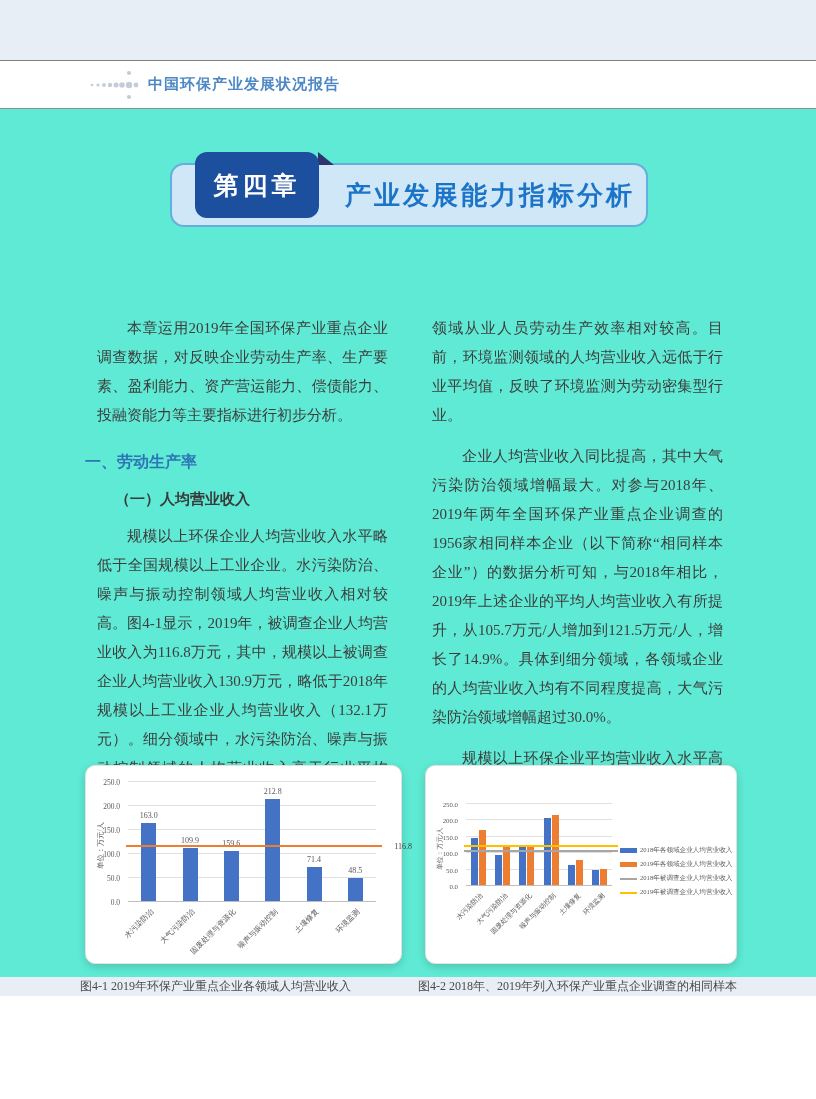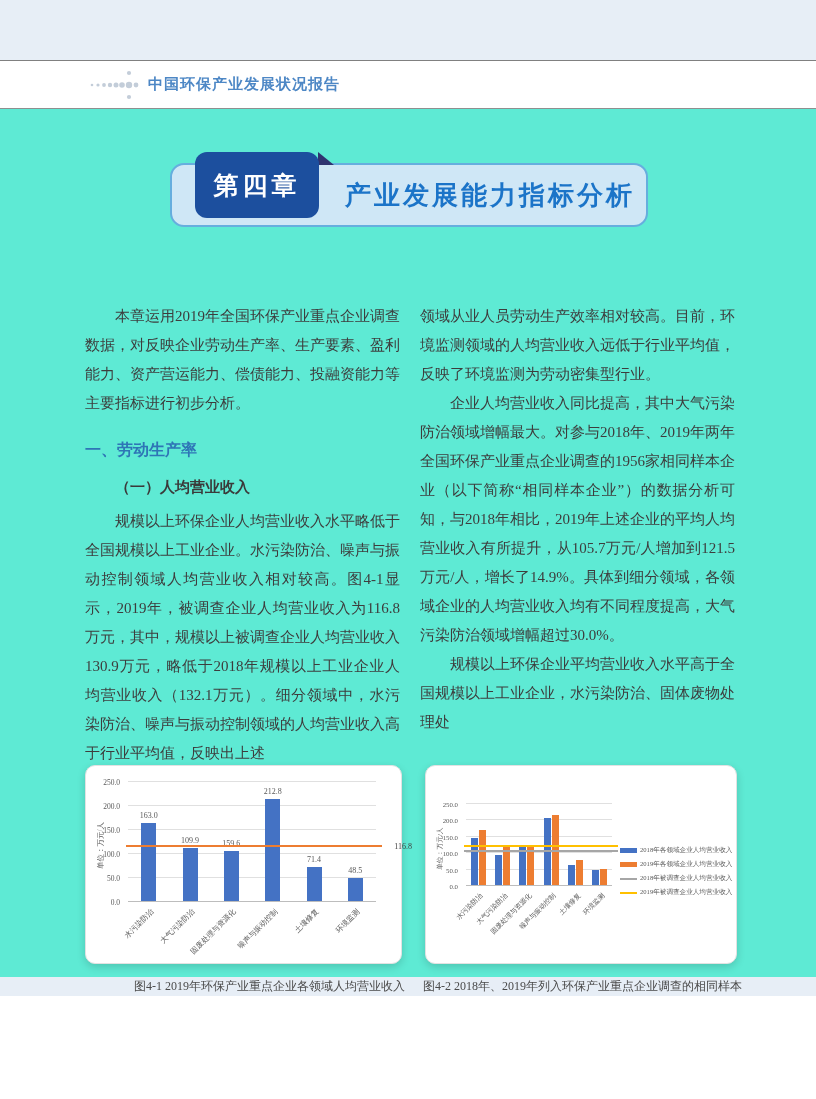--- a/index.html
+++ b/index.html
@@ -25,21 +25,21 @@
   .banner-fold{position:absolute;left:318px;top:152px;width:16px;height:13px;background:#2f3470;
                clip-path:polygon(0 0,100% 100%,0 100%);}
   .banner-dark{position:absolute;left:195px;top:152px;width:124px;height:66px;background:#1c4f9e;
                border-radius:12px;display:flex;align-items:center;justify-content:center;}
   .banner-dark span{font-family:"Liberation Sans",sans-serif;font-size:25px;font-weight:bold;
                     color:#ffffff;letter-spacing:4px;}
 
   
   .columns{position:absolute;top:302px;left:85px;width:650px;display:flex;gap:20px;}
   .col{width:315px;font-size:15px;line-height:29px;text-align:justify;color:#3d3d3d;}
-  .col p{margin:0;}
+  .col p{margin:12px;}
   .p-indent{text-indent:2em;}
   .section-h{font-family:"Liberation Sans",sans-serif;font-size:16px;font-weight:bold;
              color:#2e75b6;margin:21px 0 15px;line-height:22px;}
   .sub-h{font-family:"Liberation Sans",sans-serif;font-size:15px;font-weight:bold;color:#3a3a3a;
          text-indent:2em;margin:13px 0 9px;line-height:22px;}
 
   
   .chart-card{position:absolute;background:#fff;border:1px solid #e2e2e2;border-radius:10px;
               box-shadow:0 3px 8px rgba(0,0,0,.16);}
   .card1{left:85px;top:765px;width:315px;height:197px;}
@@ -68,21 +68,21 @@
         white-space:nowrap;font-size:7.5px;color:#595959;}
   .card1 .ylab{left:10px;top:103px;}
   .card2 .ylab{left:9px;top:104px;font-size:6.8px;}
   .legend{position:absolute;left:194px;top:80px;display:flex;flex-direction:column;gap:5px;}
   .lrow{display:flex;align-items:center;white-space:nowrap;font-size:6.6px;color:#595959;}
   .sw{display:inline-block;width:17px;margin-right:3px;flex:none;}
   .swbar{height:5px;}
   .swline{height:2px;}
 
   
-  .caption{position:absolute;font-size:12px;line-height:17px;color:#4a4a4a;text-align:right;}
+  .caption{position:absolute;font-size:12px;line-height:17px;color:#4a4a4a;text-align:left;}
   .caption1{left:80px;top:978px;width:325px;}
   .caption2{left:418px;top:978px;width:324px;}
 
   .page-number{position:absolute;left:88px;top:1030px;font-family:"Liberation Sans",sans-serif;
                font-size:13px;color:#6e6e6e;font-weight:bold;}
 </style>
 </head>
 <body>
 
 <div class="page">

